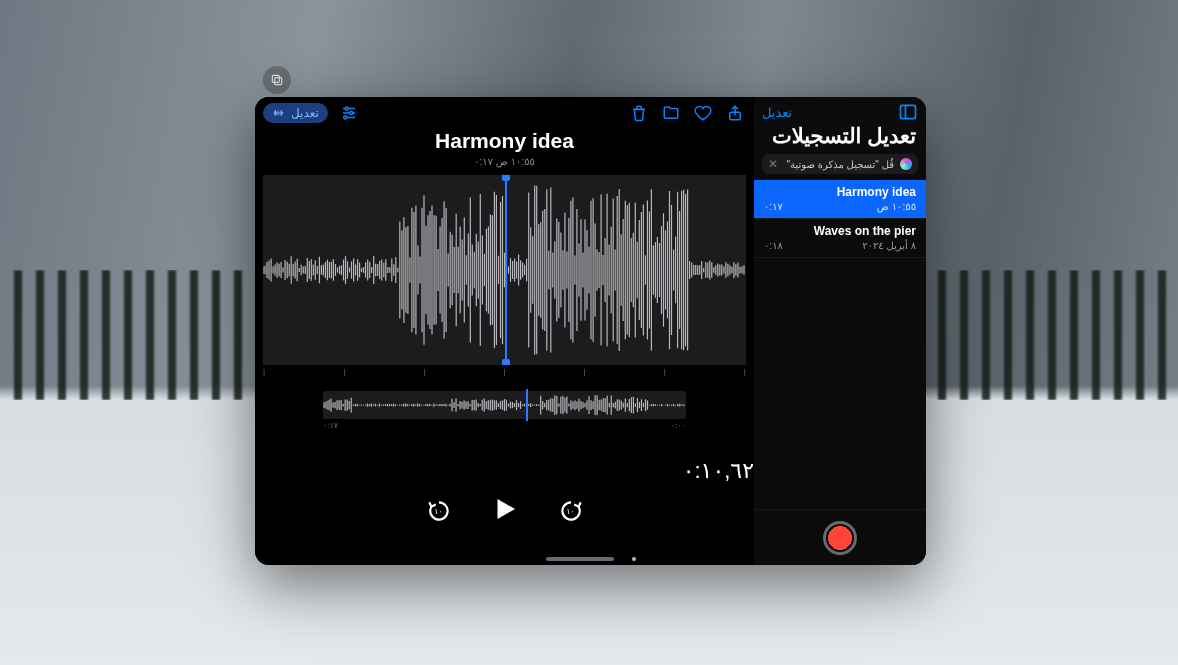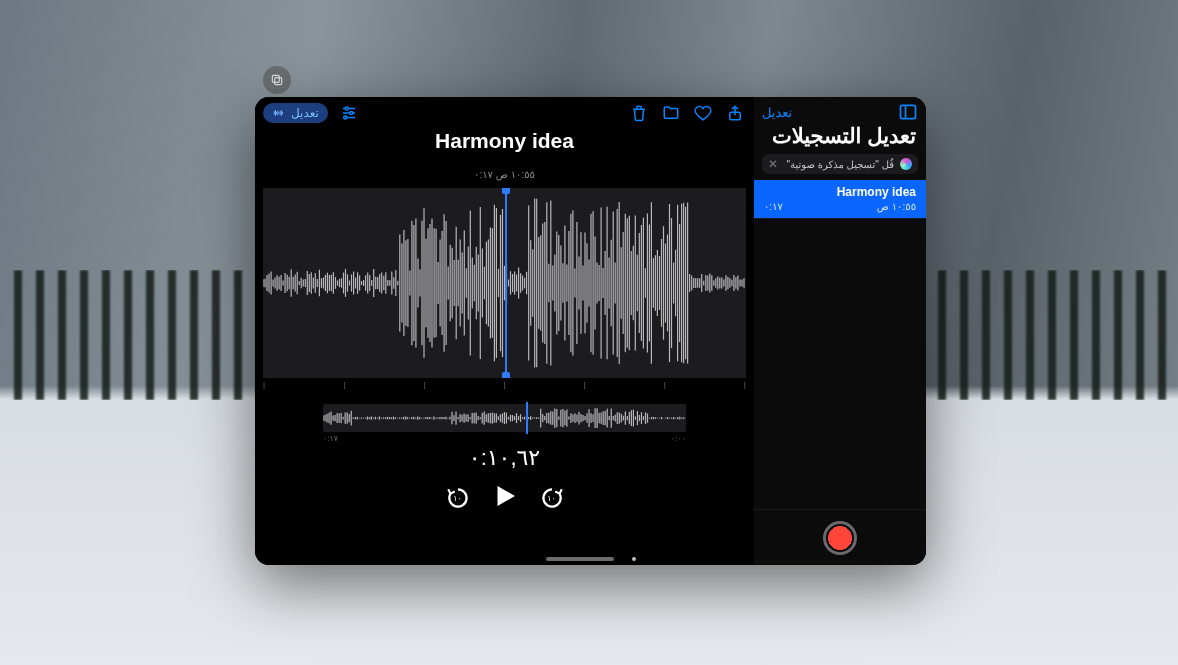--- a/index.html
+++ b/index.html
@@ -93,21 +93,21 @@
   .toolbar .spacer{flex:1;}
   .tbtn{ color:#0a84ff; width:22px;height:22px; display:flex;align-items:center;justify-content:center;}
   .tbtn svg{width:18px;height:18px;}
   .editpill{
     display:flex; align-items:center; gap:5px;
     background:#1d3f80; color:#79bfff; font-size:12px;
     padding:3px 9px; border-radius:11px;
   }
   .editpill svg{width:14px;height:12px;color:#7ab7ff;}
   .recname{ color:#fff; text-align:center; font-size:21px; font-weight:700; }
-  .recmeta{ color:#8a8a8e; text-align:center; font-size:10px; margin-top:16px; direction:rtl; }
+  .recmeta{ color:#8a8a8e; text-align:center; font-size:10px; margin-top:3px; direction:rtl; }
 
   .wavewrap{ margin:8px 8px 0; }
   .bigwave{
     height:190px; background:#1c1c1e; position:relative; overflow:hidden;
   }
   .bigwave svg{position:absolute;inset:0;}
   .playhead{
     position:absolute; top:0; bottom:0; left:50%; width:2px; background:#2e7bff;
   }
   .playhead::before, .playhead::after{
@@ -116,22 +116,22 @@
   .playhead::before{top:-2px;} .playhead::after{bottom:-2px;}
   .ruler{height:12px;display:flex;justify-content:space-between;padding:2px 0;}
   .ruler span{color:#6a6a6e;font-size:8px;}
   .miniwave{
     margin:14px 60px 0; height:28px; background:#1c1c1e; position:relative; border-radius:2px;
   }
   .miniwave svg{position:absolute;inset:0;}
   .mini-ph{position:absolute;top:-2px;bottom:-2px;left:56%;width:2px;background:#2e7bff;}
   .minilabels{display:flex;justify-content:space-between;margin:2px 60px 0;color:#6a6a6e;font-size:8px;direction:rtl;}
 
-  .time{color:#fff;text-align:center;font-size:22px;margin-top:2px;direction:rtl;}
-  .controls{display:flex;justify-content:center;align-items:center;gap:17px;margin-top:10px;}
+  .time{color:#fff;text-align:right;font-size:22px;margin-top:28px;direction:rtl;}
+  .controls{display:flex;justify-content:center;align-items:center;gap:36px;margin-top:10px;}
   .skip{color:#fff;position:relative;width:30px;height:30px;display:flex;align-items:center;justify-content:center;}
   .skip svg{width:26px;height:26px;}
   .skip .n{position:absolute;font-size:8px;color:#fff;}
   .play{color:#fff;}
   .play svg{width:30px;height:30px;}
 
   .homebar{position:absolute;bottom:4px;left:50%;transform:translateX(-50%);display:flex;gap:18px;align-items:center;}
   .homebar .bar{width:68px;height:4px;border-radius:2px;background:#6c6c70;}
   .homebar .dot{width:4px;height:4px;border-radius:2px;background:#bdbdc0;}
 </style>
@@ -167,20 +167,27 @@
         <span class="hint">قُل "تسجيل مذكرة صوتية"</span>
         <span class="x">✕</span>
       </div>
 
       <div class="list">
         <div class="row sel">
           <div class="t">Harmony idea</div>
           <div class="sub">
             <span>١٠:٥٥ ص</span>
             <span>٠:١٧</span>
+          </div>
+        </div>
+        <div class="row">
+          <div class="t">Waves on the pier</div>
+          <div class="sub">
+            <span>٨ أبريل ٢٠٢٤</span>
+            <span>٠:١٨</span>
           </div>
         </div>
       </div>
 
       <div class="recbar">
         <div class="recbtn"></div>
       </div>
     </div>
 
     <div class="main">

